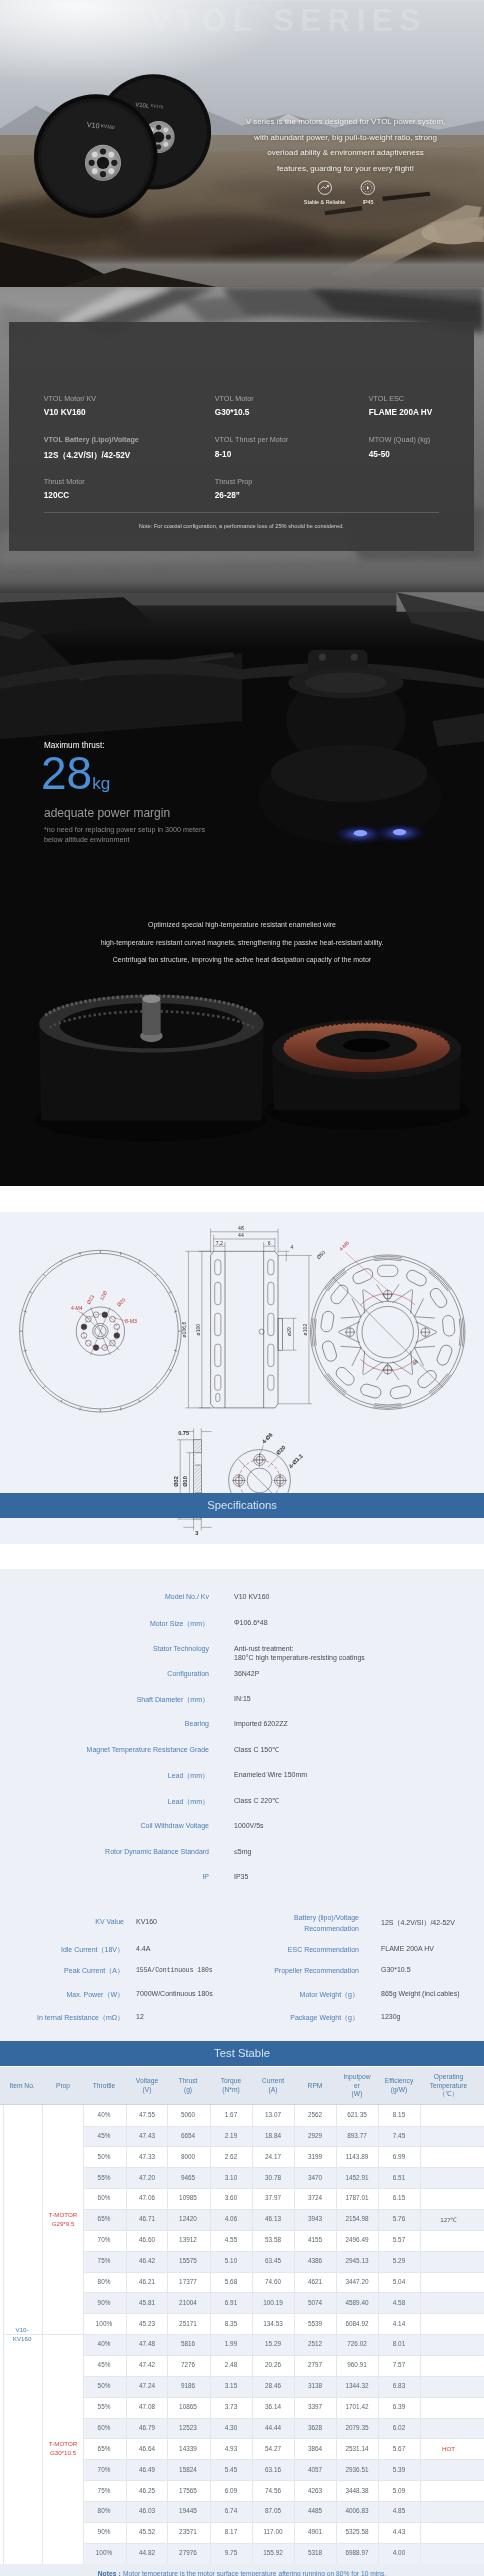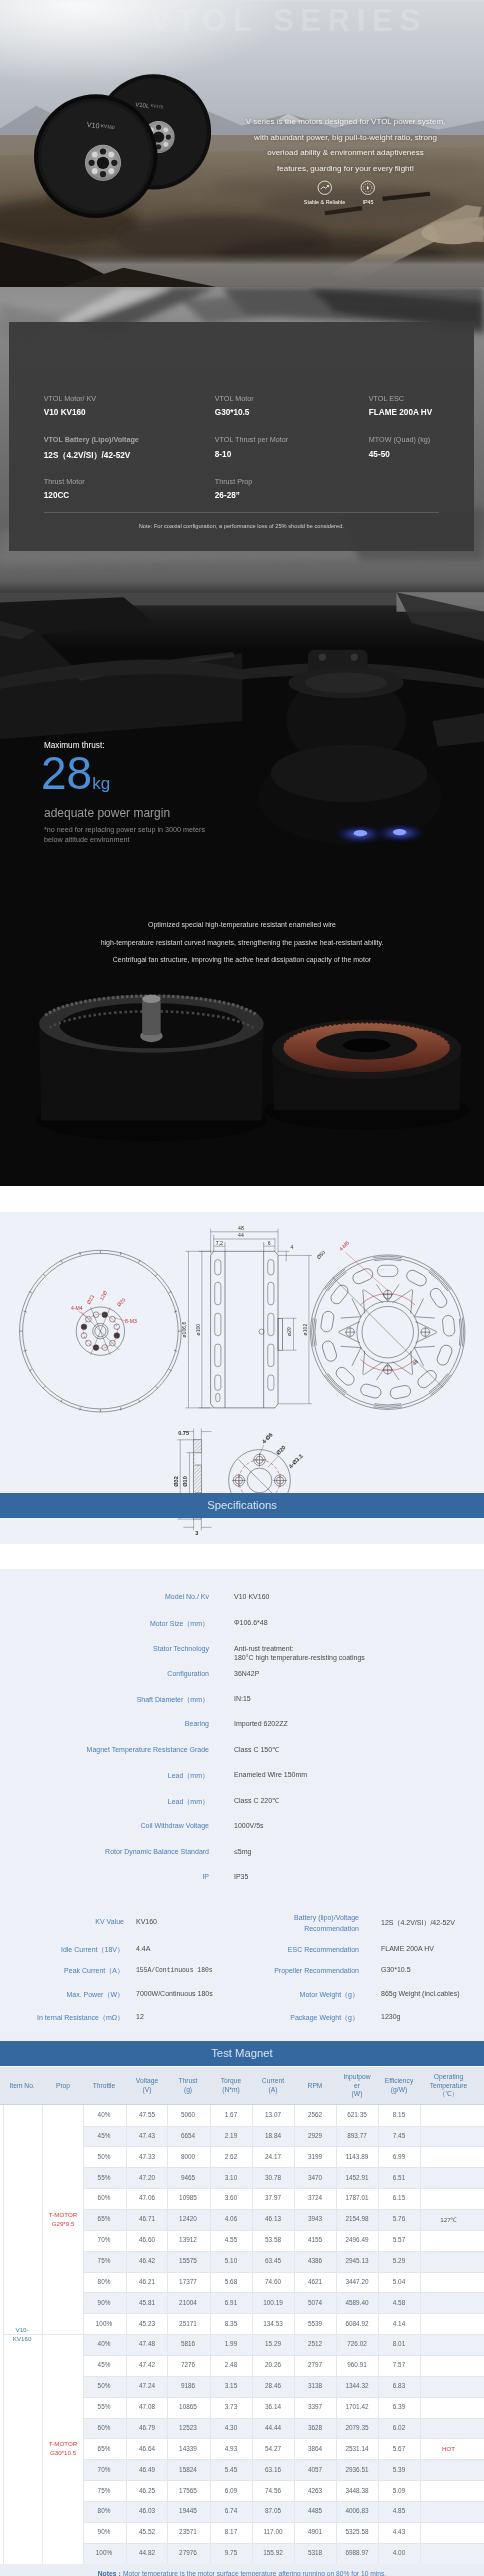--- a/index.html
+++ b/index.html
@@ -620,21 +620,21 @@
 <div class="abs" style="top:397px;left:222px;width:137px;text-align:right;color:#4a7eb8;line-height:10.8px;">Propeller Recommendation</div>
     <div class="abs" style="top:397px;left:381px;width:103px;color:#454b54;">G30*10.5</div>
 
 <div class="abs" style="top:421px;left:222px;width:137px;text-align:right;color:#4a7eb8;line-height:10.8px;">Motor Weight（g）</div>
     <div class="abs" style="top:421px;left:381px;width:103px;color:#454b54;">865g Weight (incl.cables)</div>
 
 <div class="abs" style="top:444px;left:222px;width:137px;text-align:right;color:#4a7eb8;line-height:10.8px;">Package Weight（g）</div>
     <div class="abs" style="top:444px;left:381px;width:103px;color:#454b54;">1230g</div>
 </div>
 
-<div class="bar" style="top:2041px;">Test Magnet</div>
+<div class="bar" style="top:2041px;">Test Stable</div>
 
 <div class="abs" id="table" style="top:2066px;left:0;width:484px;height:498px;background:#fff;">
 
 <div class="abs" style="top:1px;left:0;width:484px;height:38px;background:#e3e8f0;"></div>
 <div class="abs" style="top:15.5px;left:2.6px;width:39px;text-align:center;color:#4a7aa8;font-size:6.7px;line-height:8.5px;">Item No.</div>
 <div class="abs" style="top:15.5px;left:42px;width:42px;text-align:center;color:#4a7aa8;font-size:6.7px;line-height:8.5px;">Prop</div>
 <div class="abs" style="top:15.5px;left:83px;width:42px;text-align:center;color:#4a7aa8;font-size:6.7px;line-height:8.5px;">Throttle</div>
 <div class="abs" style="top:11.3px;left:126px;width:42px;text-align:center;color:#4a7aa8;font-size:6.7px;line-height:8.5px;">Voltage<br>(V)</div>
 <div class="abs" style="top:11.3px;left:167px;width:42px;text-align:center;color:#4a7aa8;font-size:6.7px;line-height:8.5px;">Thrust<br>(g)</div>
 <div class="abs" style="top:11.3px;left:210px;width:42px;text-align:center;color:#4a7aa8;font-size:6.7px;line-height:8.5px;">Torque<br>(N*m)</div>

